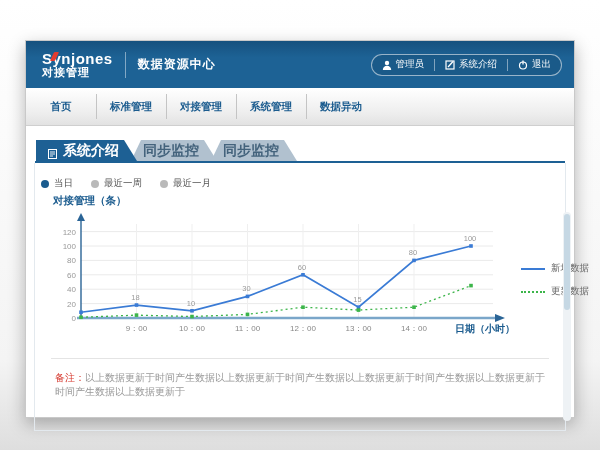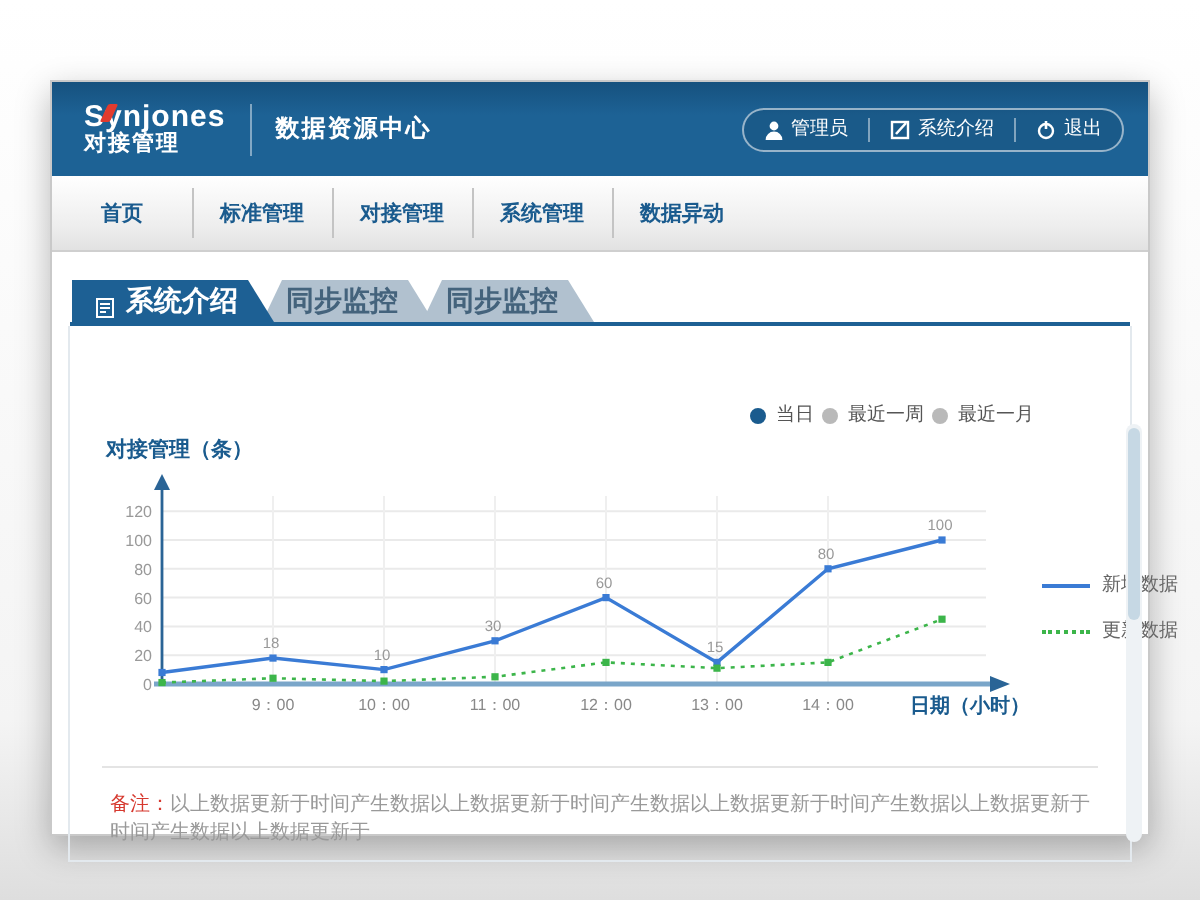--- a/index.html
+++ b/index.html
@@ -54,21 +54,21 @@
     clip-path:polygon(10px 0, calc(100% - 13px) 0, 100% 100%, 0 100%);
     background:#b1c1cf; color:#44637c; margin-right:-6px;
   }
   .tab.active {
     background:#1d6094; color:#fff; z-index:2;
     clip-path:polygon(0 0, calc(100% - 13px) 0, 100% 100%, 0 100%);
   }
   .tab-underline { height:2px; background:#1d6094; margin:0 1px; }
   .panel { border:1px solid #e3e9ee; border-top:none; padding:8px 6px 0 6px; min-height:268px; position:relative; }
   
-  .radio-row { display:flex; justify-content:flex-end; gap:4px; padding:6px 42px 2px 0;margin-top:24px; }
+  .radio-row { display:flex; justify-content:flex-start; gap:18px; padding:6px 42px 2px 0; }
   .radio-opt { display:flex; align-items:center; gap:5px; font-size:9.5px; color:#555; cursor:pointer; }
   .radio-dot { width:8px; height:8px; border-radius:50%; background:#b9b9b9; }
   .radio-dot.sel { background:#1a5b8e; }
   
   .ylabel { font-size:10.5px; font-weight:bold; color:#1a5b8e; margin:2px 0 2px 12px; }
   .chart-row { display:flex; align-items:flex-start; padding-left:6px; }
   .chart-svg-wrap { flex:0 0 auto; }
   .line-legend { display:flex; flex-direction:column; gap:10px; margin:52px 0 0 2px; }
   .legend-item { display:flex; align-items:center; gap:6px; font-size:9.5px; color:#666; cursor:pointer; white-space:nowrap; }
   .legend-line { width:24px; height:0; border-top:2px solid #3a7bd5; }

